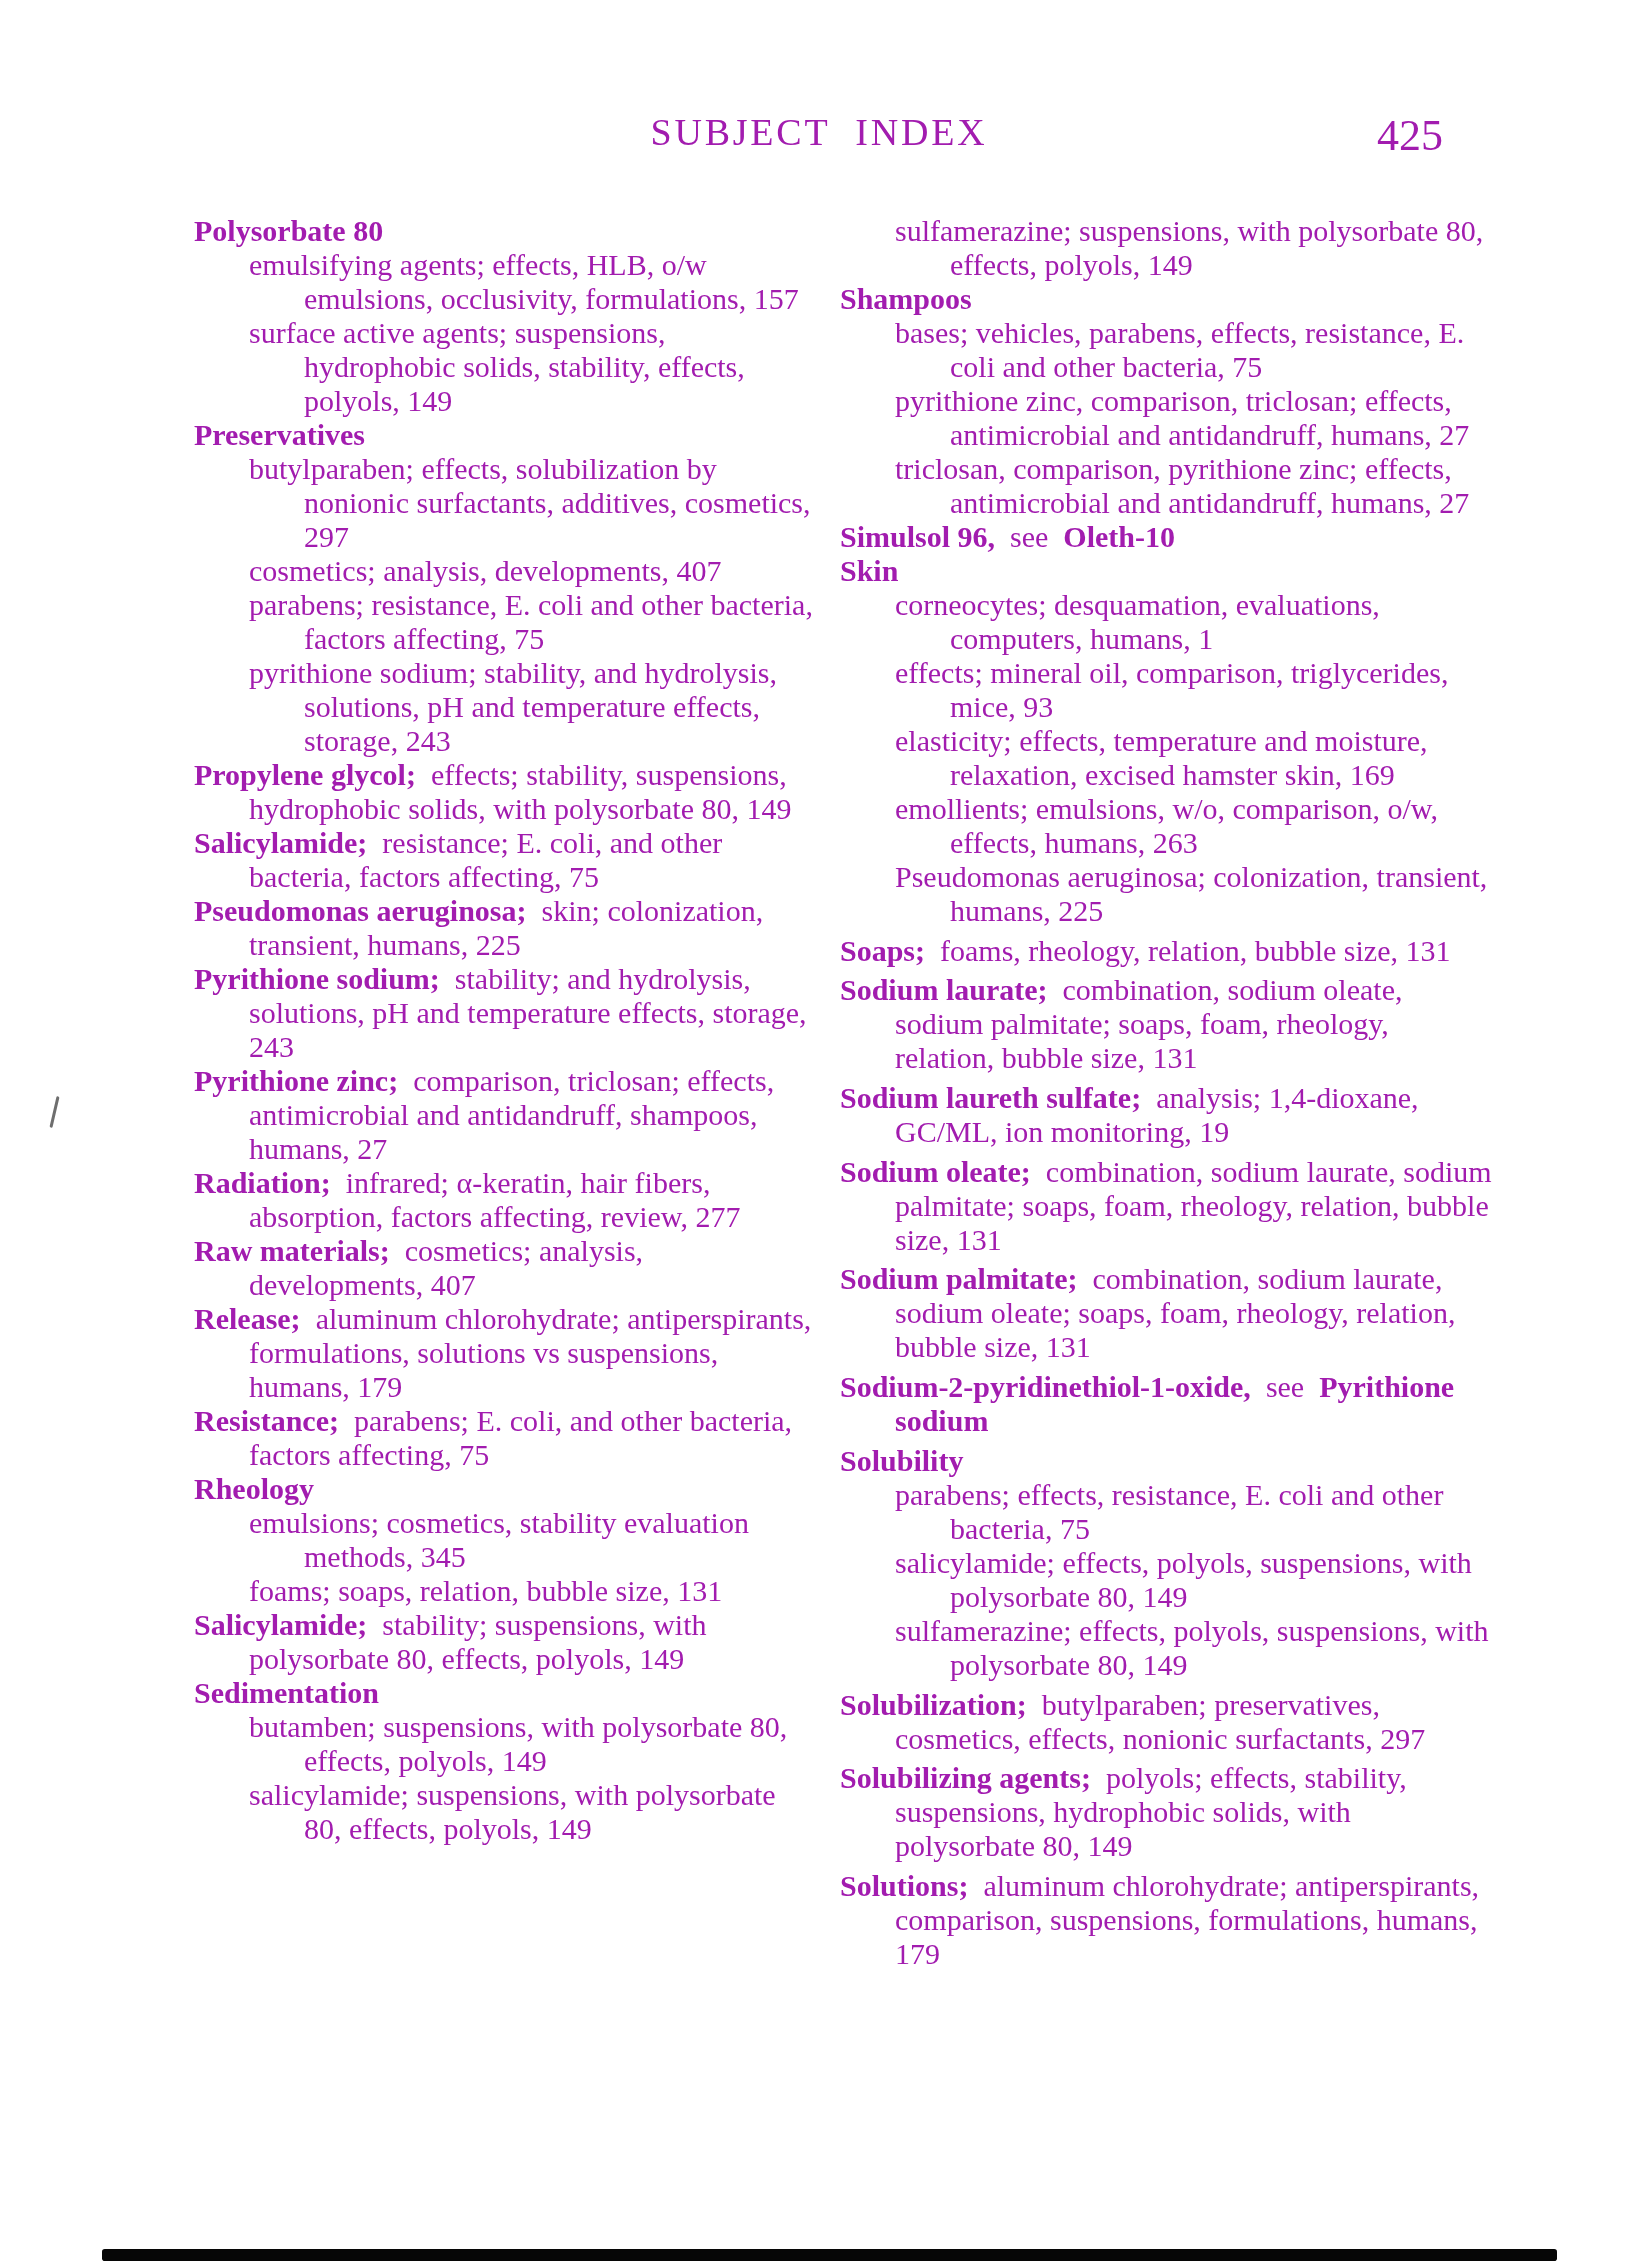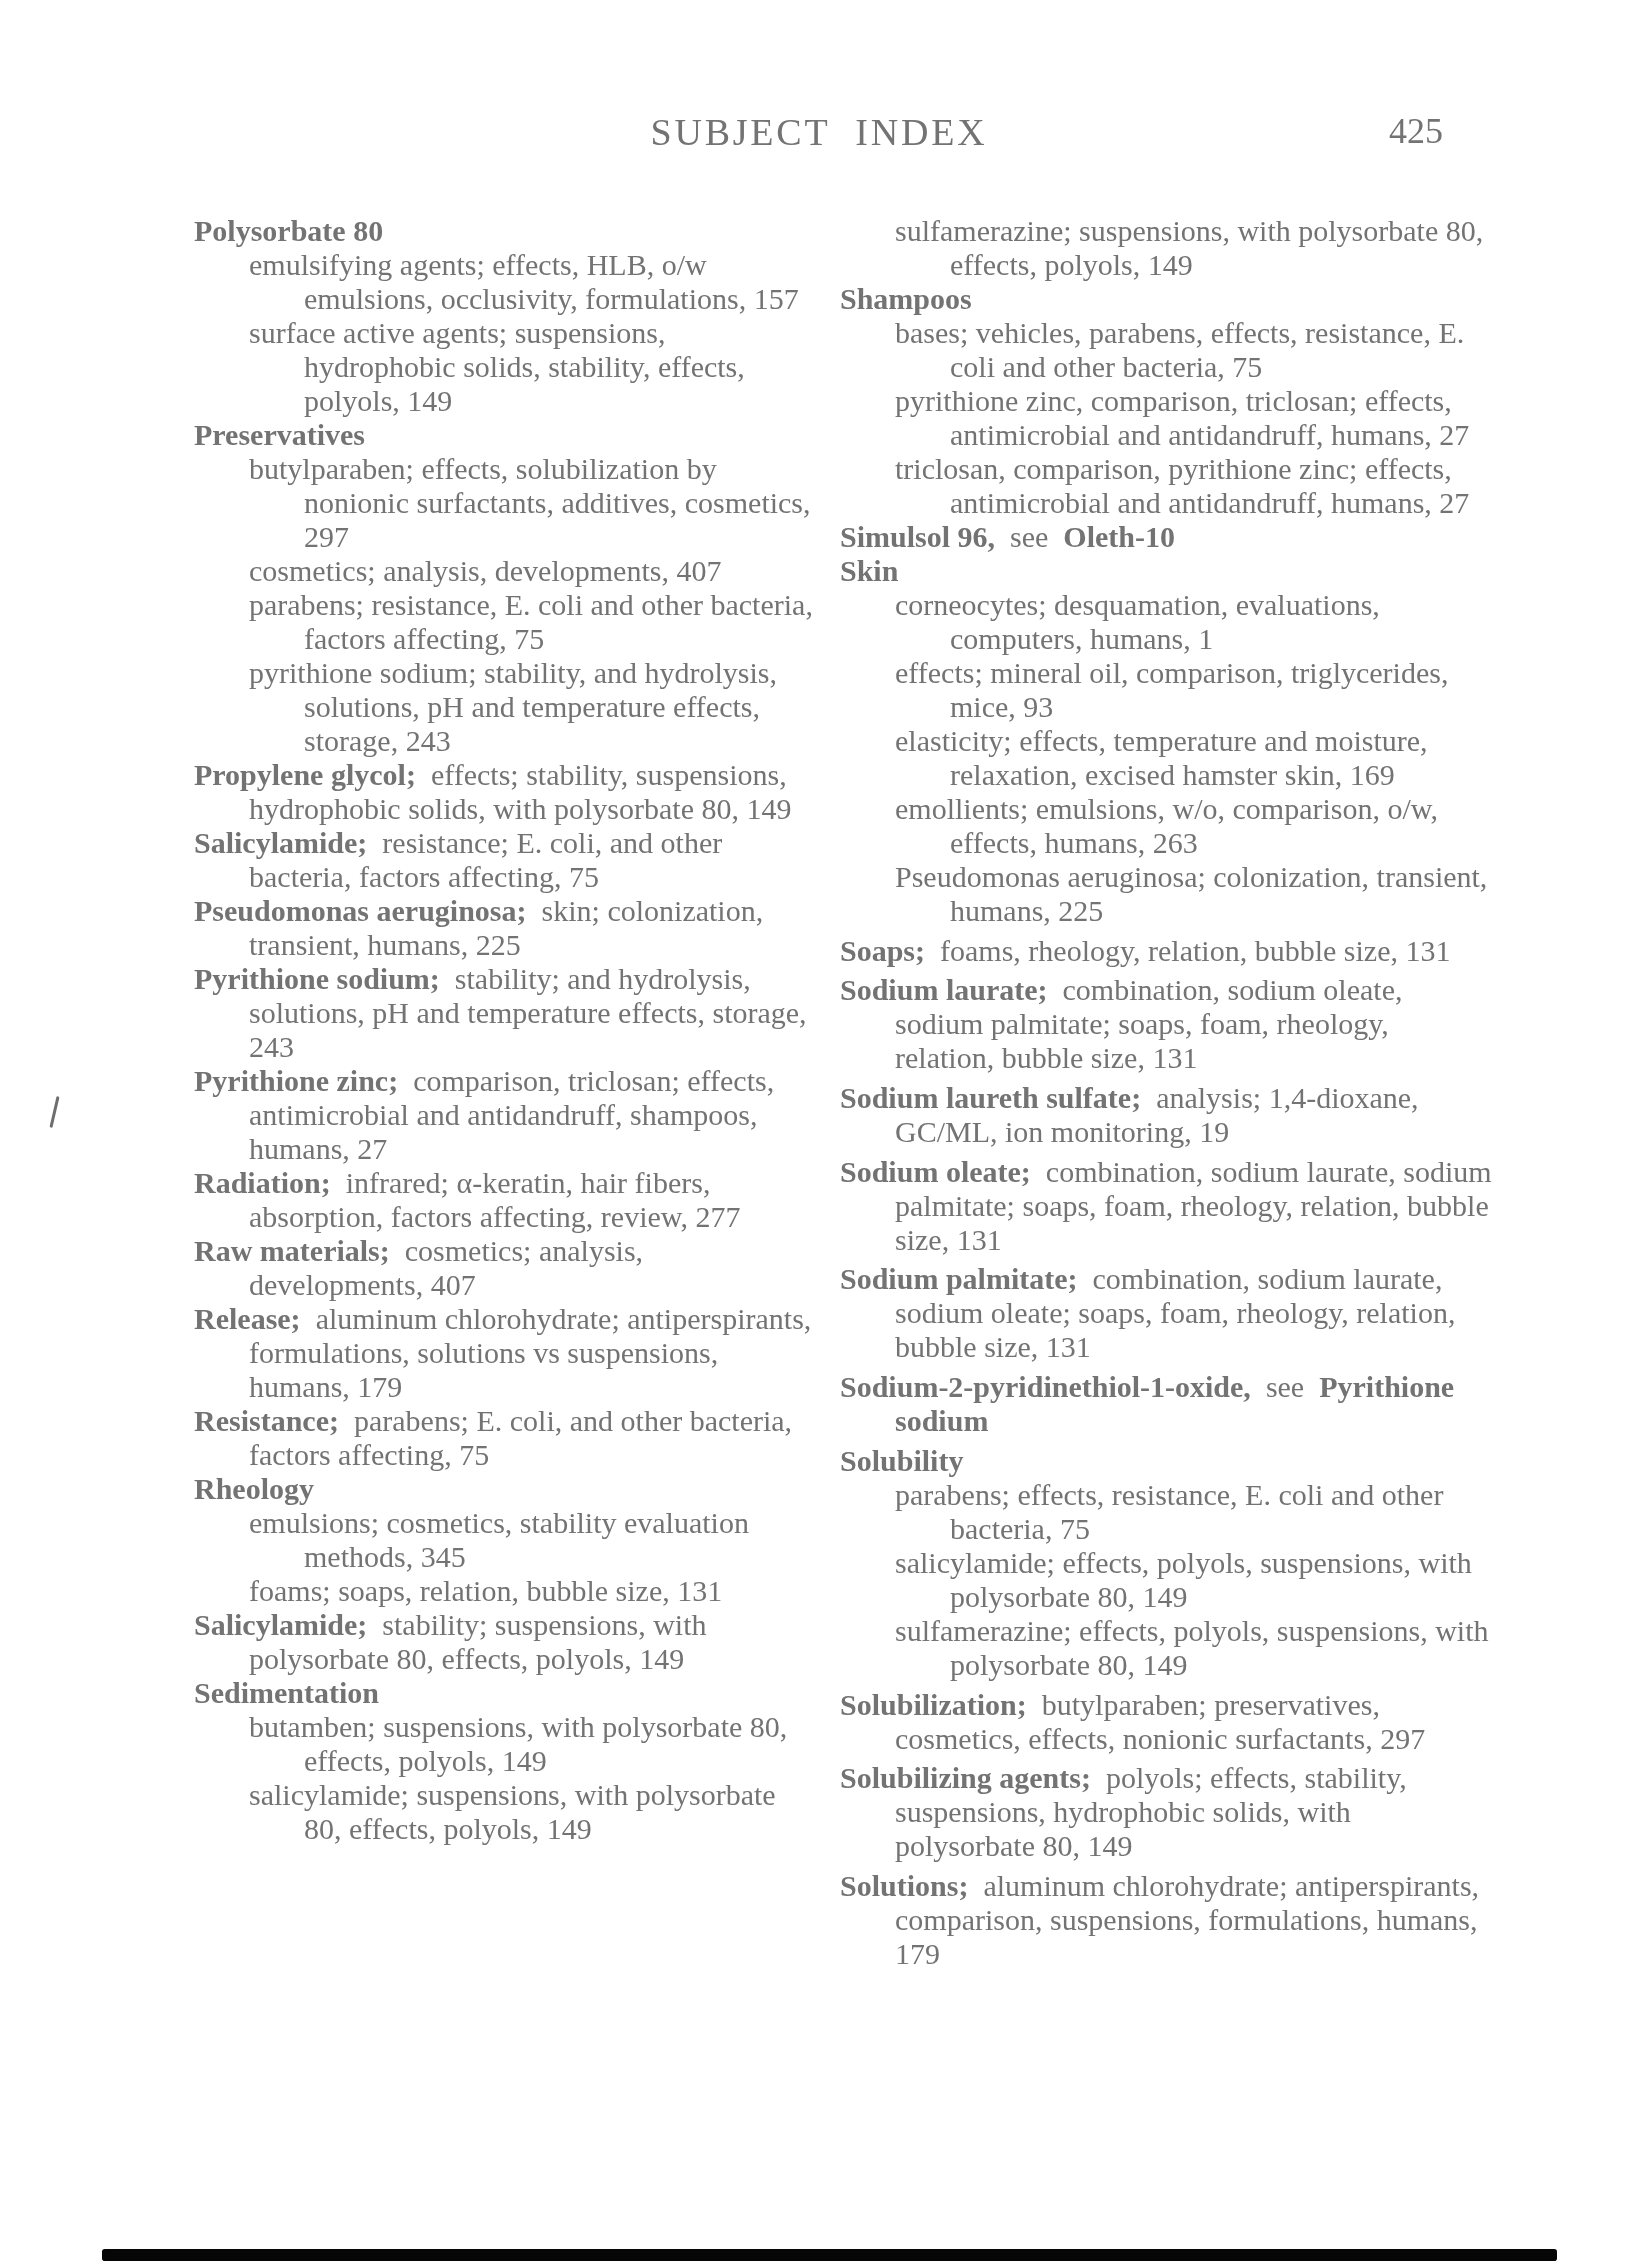--- a/index.html
+++ b/index.html
@@ -1,33 +1,33 @@
 <!DOCTYPE html>
 <html style="font-size:15px"><head>
 <meta charset="utf-8">
 <style>
   html,body { margin:0; padding:0; background:#e8e8e8; }
   .page {
     position:relative;
     width:1638px; height:2266px;
     background:#ffffff;
     font-family:"Liberation Serif", serif;
-    color:#737373;
+    color:#a21caf;
     overflow:hidden;
   }
   
   .pagehead { position:absolute; top:110px; left:0; width:1638px; height:42px; }
   .title {
     position:absolute; left:0; right:0; text-align:center;
     font-size:38px; letter-spacing:2.8px; word-spacing:13.2px;
     font-weight:normal;
   }
   .pageno {
     position:absolute; left:1367px; width:76px; text-align:right;
-    font-size:36px;
+    font-size:44px;
   }
   
   .col { position:absolute; top:214px; font-size:30px; line-height:34px; }
   .col-left  { left:194px; width:625px; }
   .col-right { left:840px; width:653px; }
   .entry p { margin:0; }
   
   .p-main { padding-left:55px; text-indent:-55px; }
   
   .p-sub  { padding-left:110px; text-indent:-55px; }

